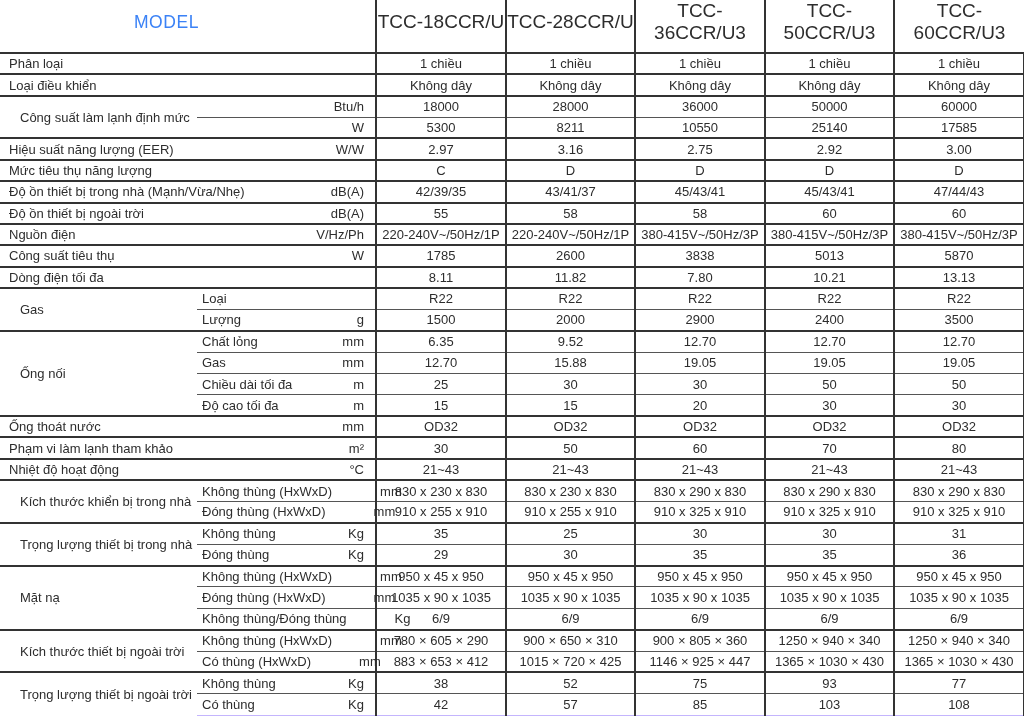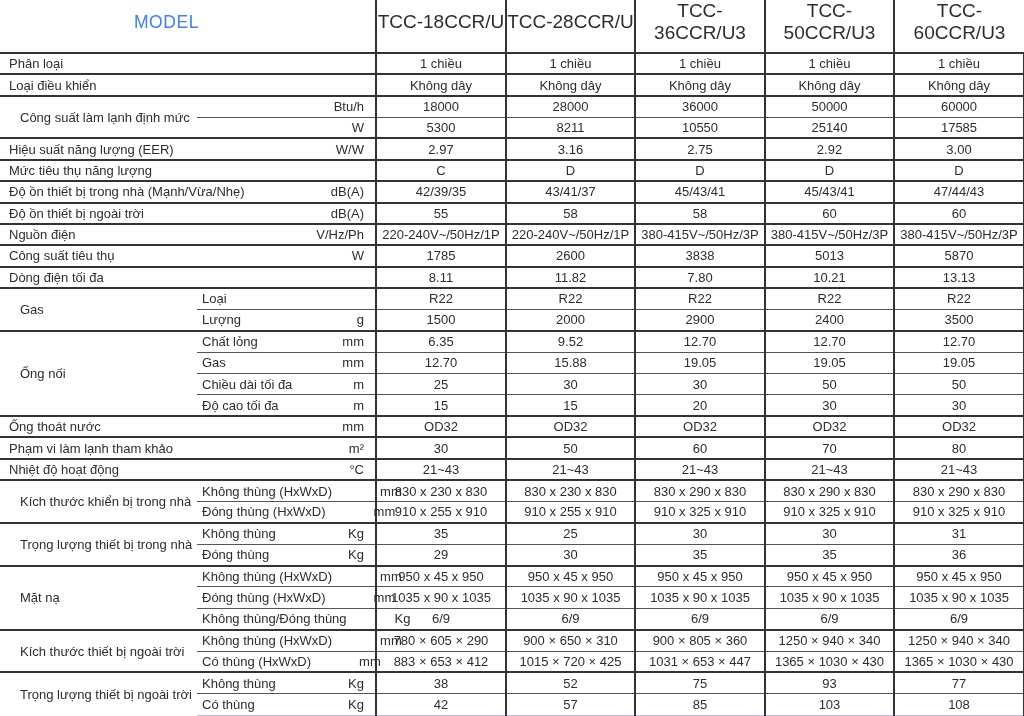--- a/index.html
+++ b/index.html
@@ -448,21 +448,21 @@
     </tr>
     <tr class="c">
       <td class="sub" colspan="2">
           <div class="lu">
             <span class="l">Có thùng (HxWxD)</span>
             <span class="u">mm</span>
           </div>
         </td>
       <td class="v">883 × 653 × 412</td>
       <td class="v">1015 × 720 × 425</td>
-      <td class="v">1031 × 653 × 447</td>
+      <td class="v">1146 × 925 × 447</td>
       <td class="v">1365 × 1030 × 430</td>
       <td class="v">1365 × 1030 × 430</td>
     </tr>
 
     <tr class="b">
       <td class="grp" rowspan="2">Trọng lượng  thiết bị ngoài trời</td>
       <td class="sub" colspan="2">
           <div class="lu">
             <span class="l">Không thùng</span>
             <span class="u">Kg</span>

